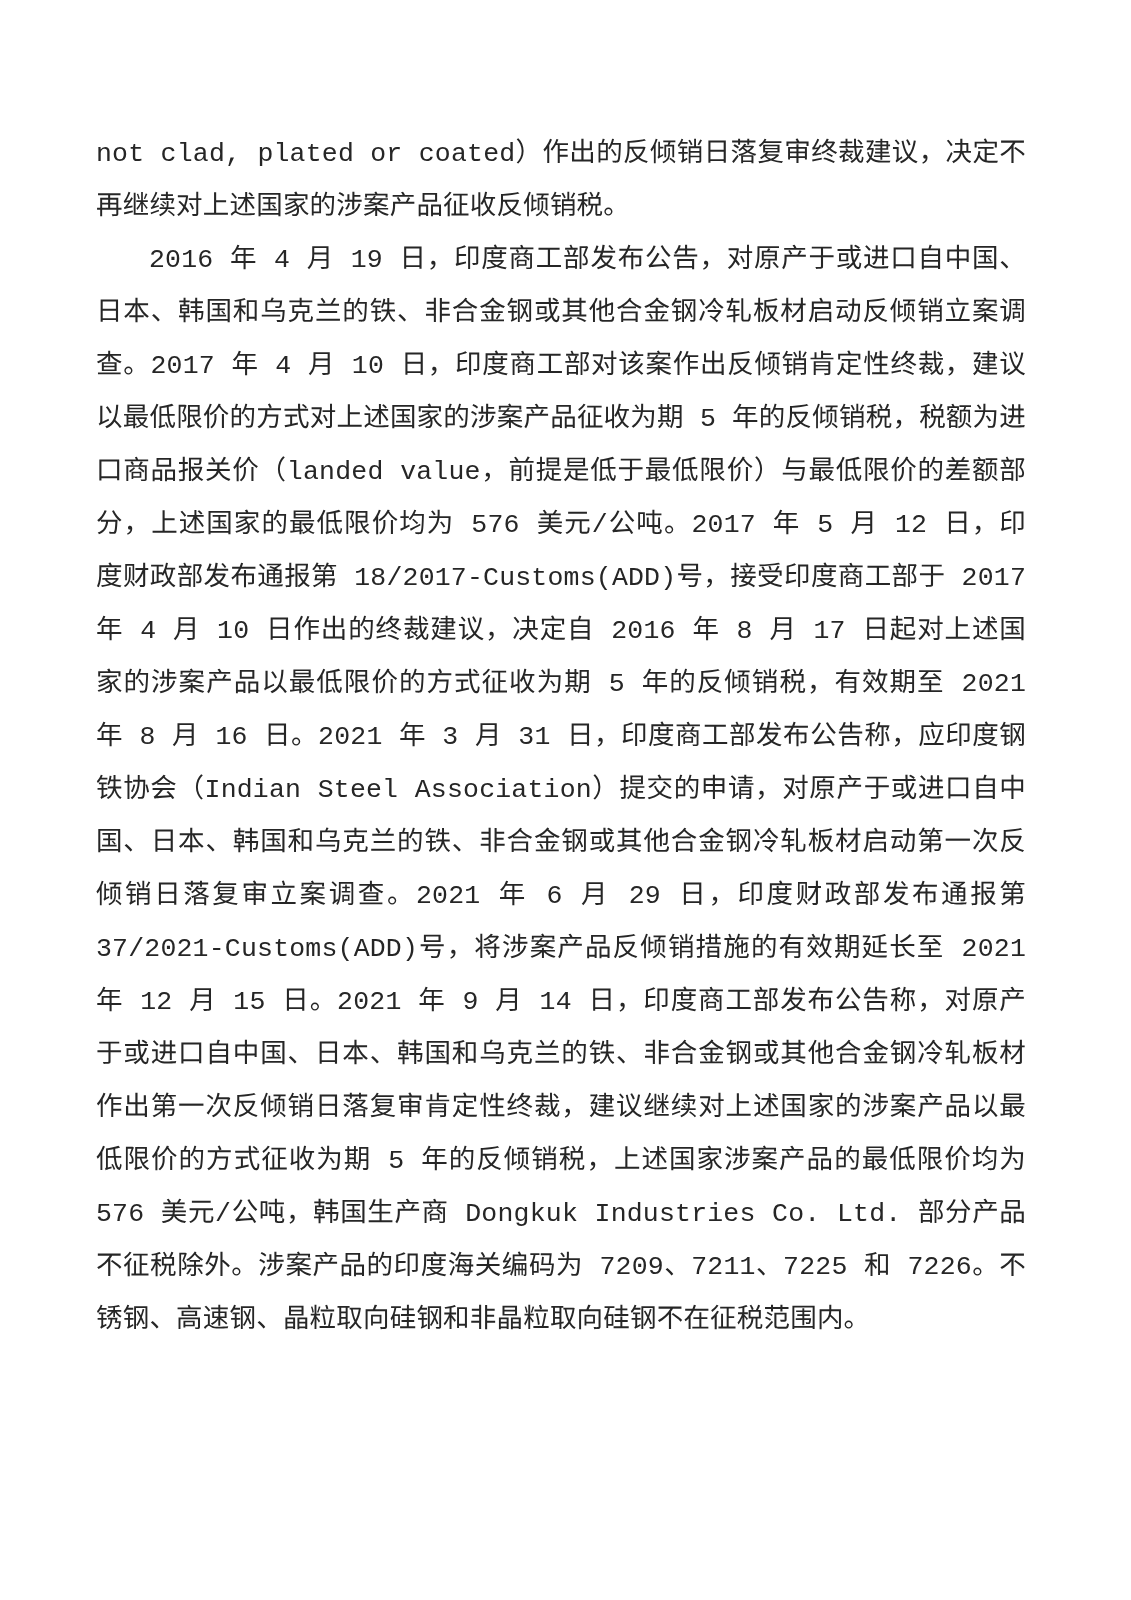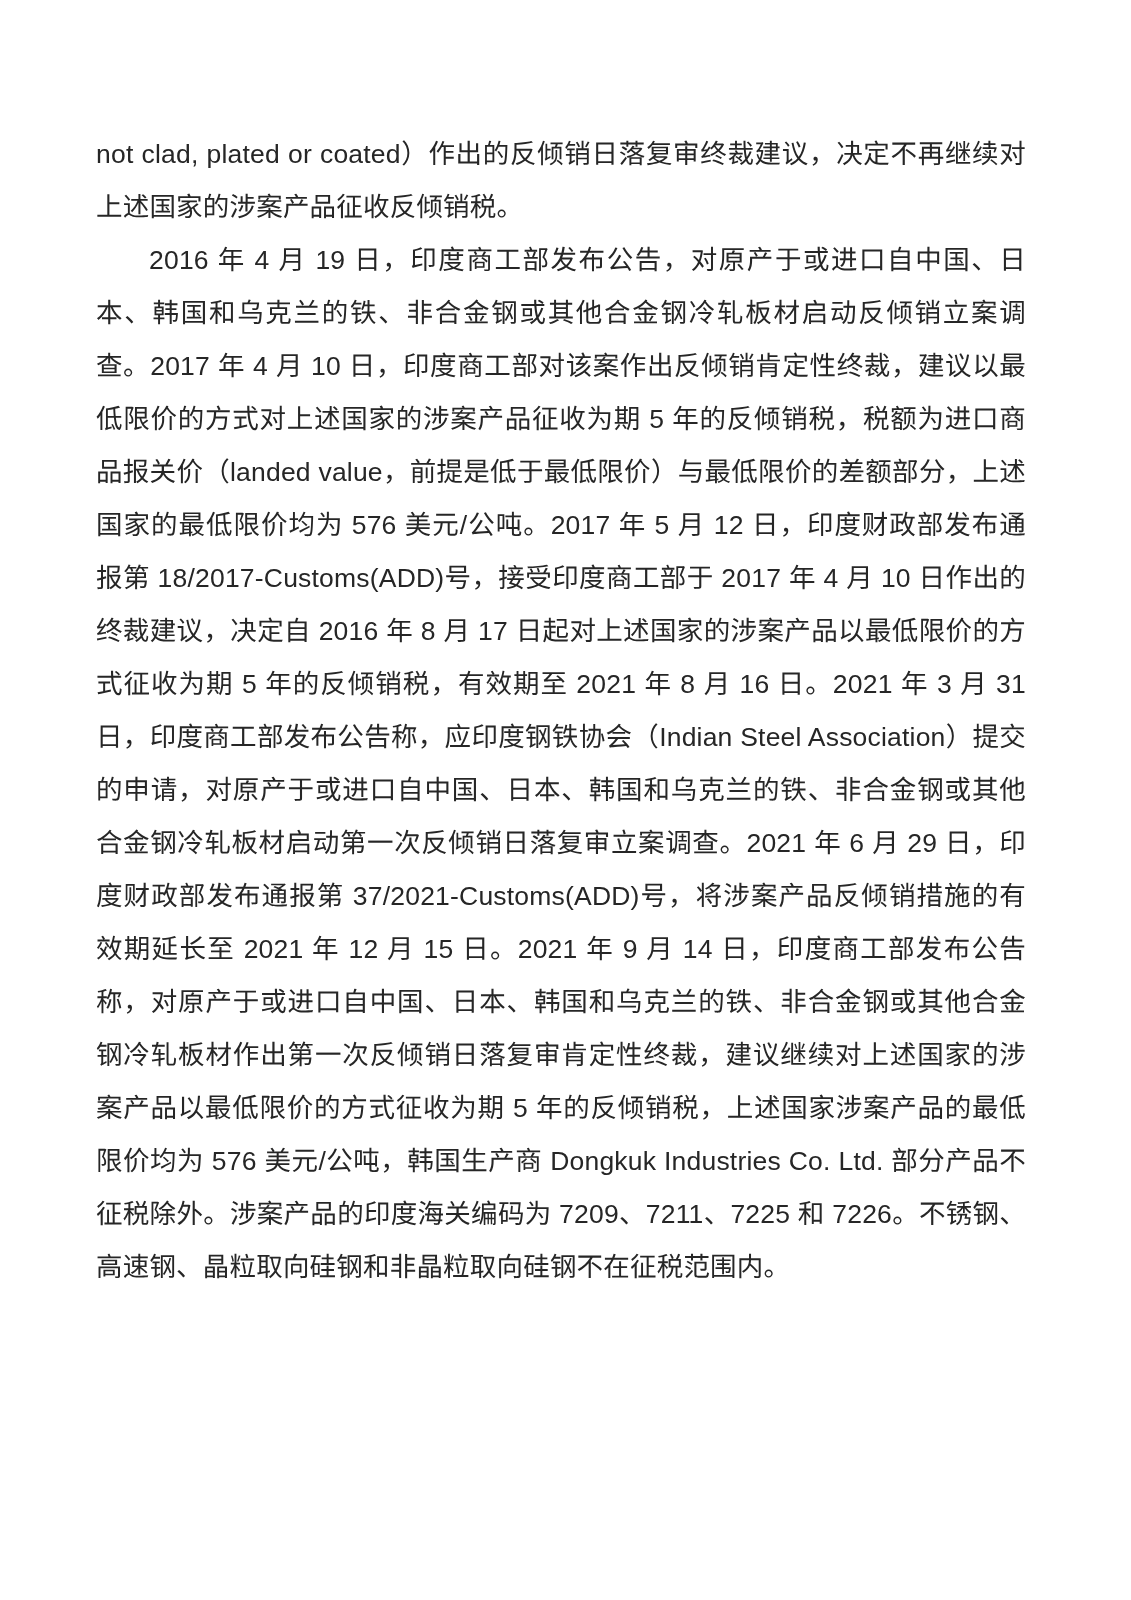--- a/index.html
+++ b/index.html
@@ -28,21 +28,21 @@
     width: 930px;
   }
   .para {
     font-size: 26.5px;
     line-height: 53px;
     text-align: justify;
     text-justify: inter-ideograph;
     letter-spacing: 0.2px;
     margin: 0;
     color: #262626;
-    font-family: Liberation Sans, sans-serif;
+    font-family: Liberation Mono, monospace;
   }
   .para + .para {
     margin-top: 0;
   }
   .indent {
     text-indent: 53px;
   }
 </style>
 </head>
 <body>

